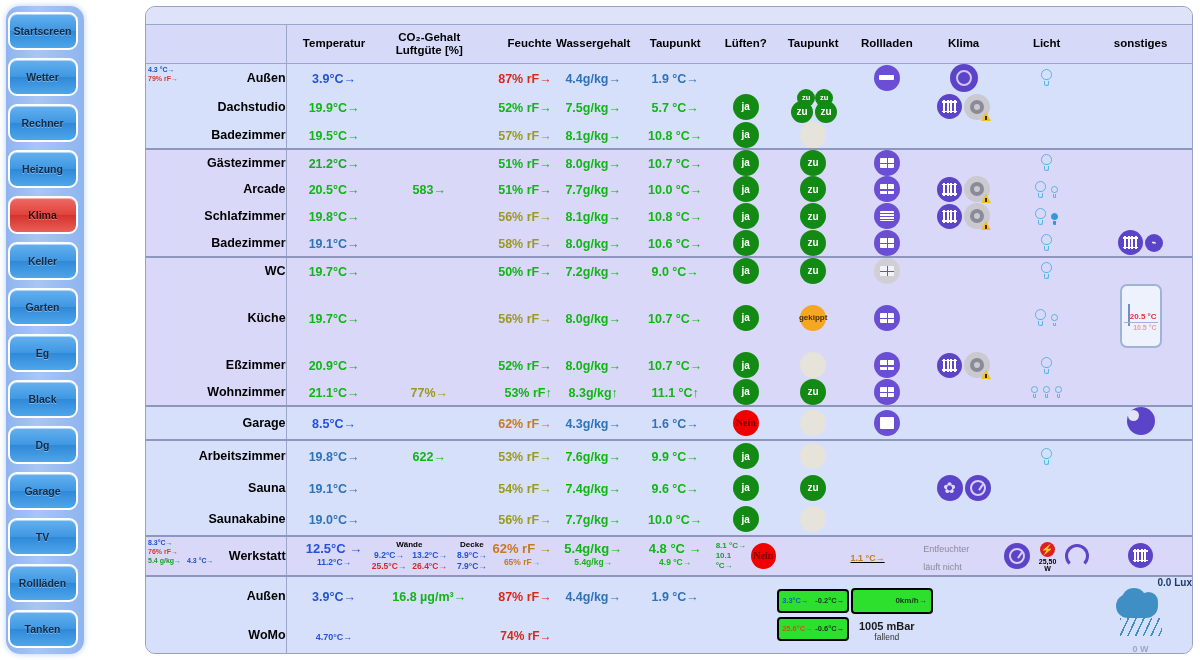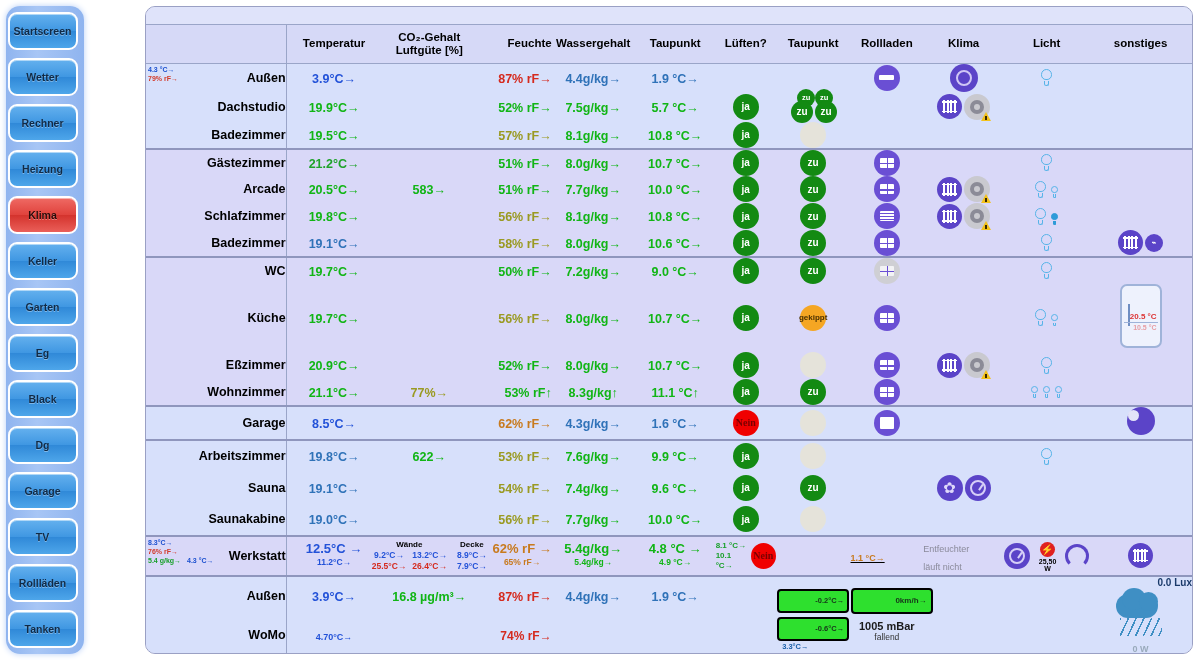--- a/index.html
+++ b/index.html
@@ -212,21 +212,21 @@
   .tiny-pair { display:inline-block; text-align:left; line-height:10px; font-size:8px; font-weight:bold;}
   .tiny-pair .p1{color:#19a02a;}
   .tiny-pair .p2{color:#19a02a;}
   .note { font-size:9px; color:#8a8a9a; line-height:11px; text-align:left; }
 
   
   .lcdbox {
     width: 72px; height: 24px; border: 2px solid #000; border-radius: 4px;
     background: #2ee02e; position: relative; display:inline-block;
   }
-  .lcdbox .lv { position:absolute; left:3px; top:5px; font-size:7.5px; font-weight:bold;margin-top:46px; }
+  .lcdbox .lv { position:absolute; left:3px; top:5px; font-size:7.5px; font-weight:bold; }
   .lcdbox .rv { position:absolute; right:3px; top:5px; font-size:7.5px; font-weight:bold; color:#17331a;}
   .lcdwide { width: 82px; height: 26px; border:2px solid #000;border-radius:4px;background:#2ee02e;position:relative;display:inline-block;}
   .lcdwide .rv{position:absolute;right:4px;top:6px;font-size:8px;font-weight:bold;color:#17331a;}
   .mbar { font-size: 11px; font-weight: bold; color:#1a1a1a; text-align:center; margin-top:2px;}
   .fall { font-size: 8.5px; color:#333; text-align:center; }
 
   .raincloud { position: relative; width: 66px; height: 52px; display:inline-block;}
   .raincloud .c1{position:absolute;left:8px;top:6px;width:42px;height:24px;background:#3f8fc4;border-radius:14px;}
   .raincloud .c2{position:absolute;left:14px;top:0px;width:24px;height:22px;background:#3f8fc4;border-radius:50%;}
   .raincloud .c3{position:absolute;left:31px;top:4px;width:19px;height:19px;background:#3f8fc4;border-radius:50%;}

